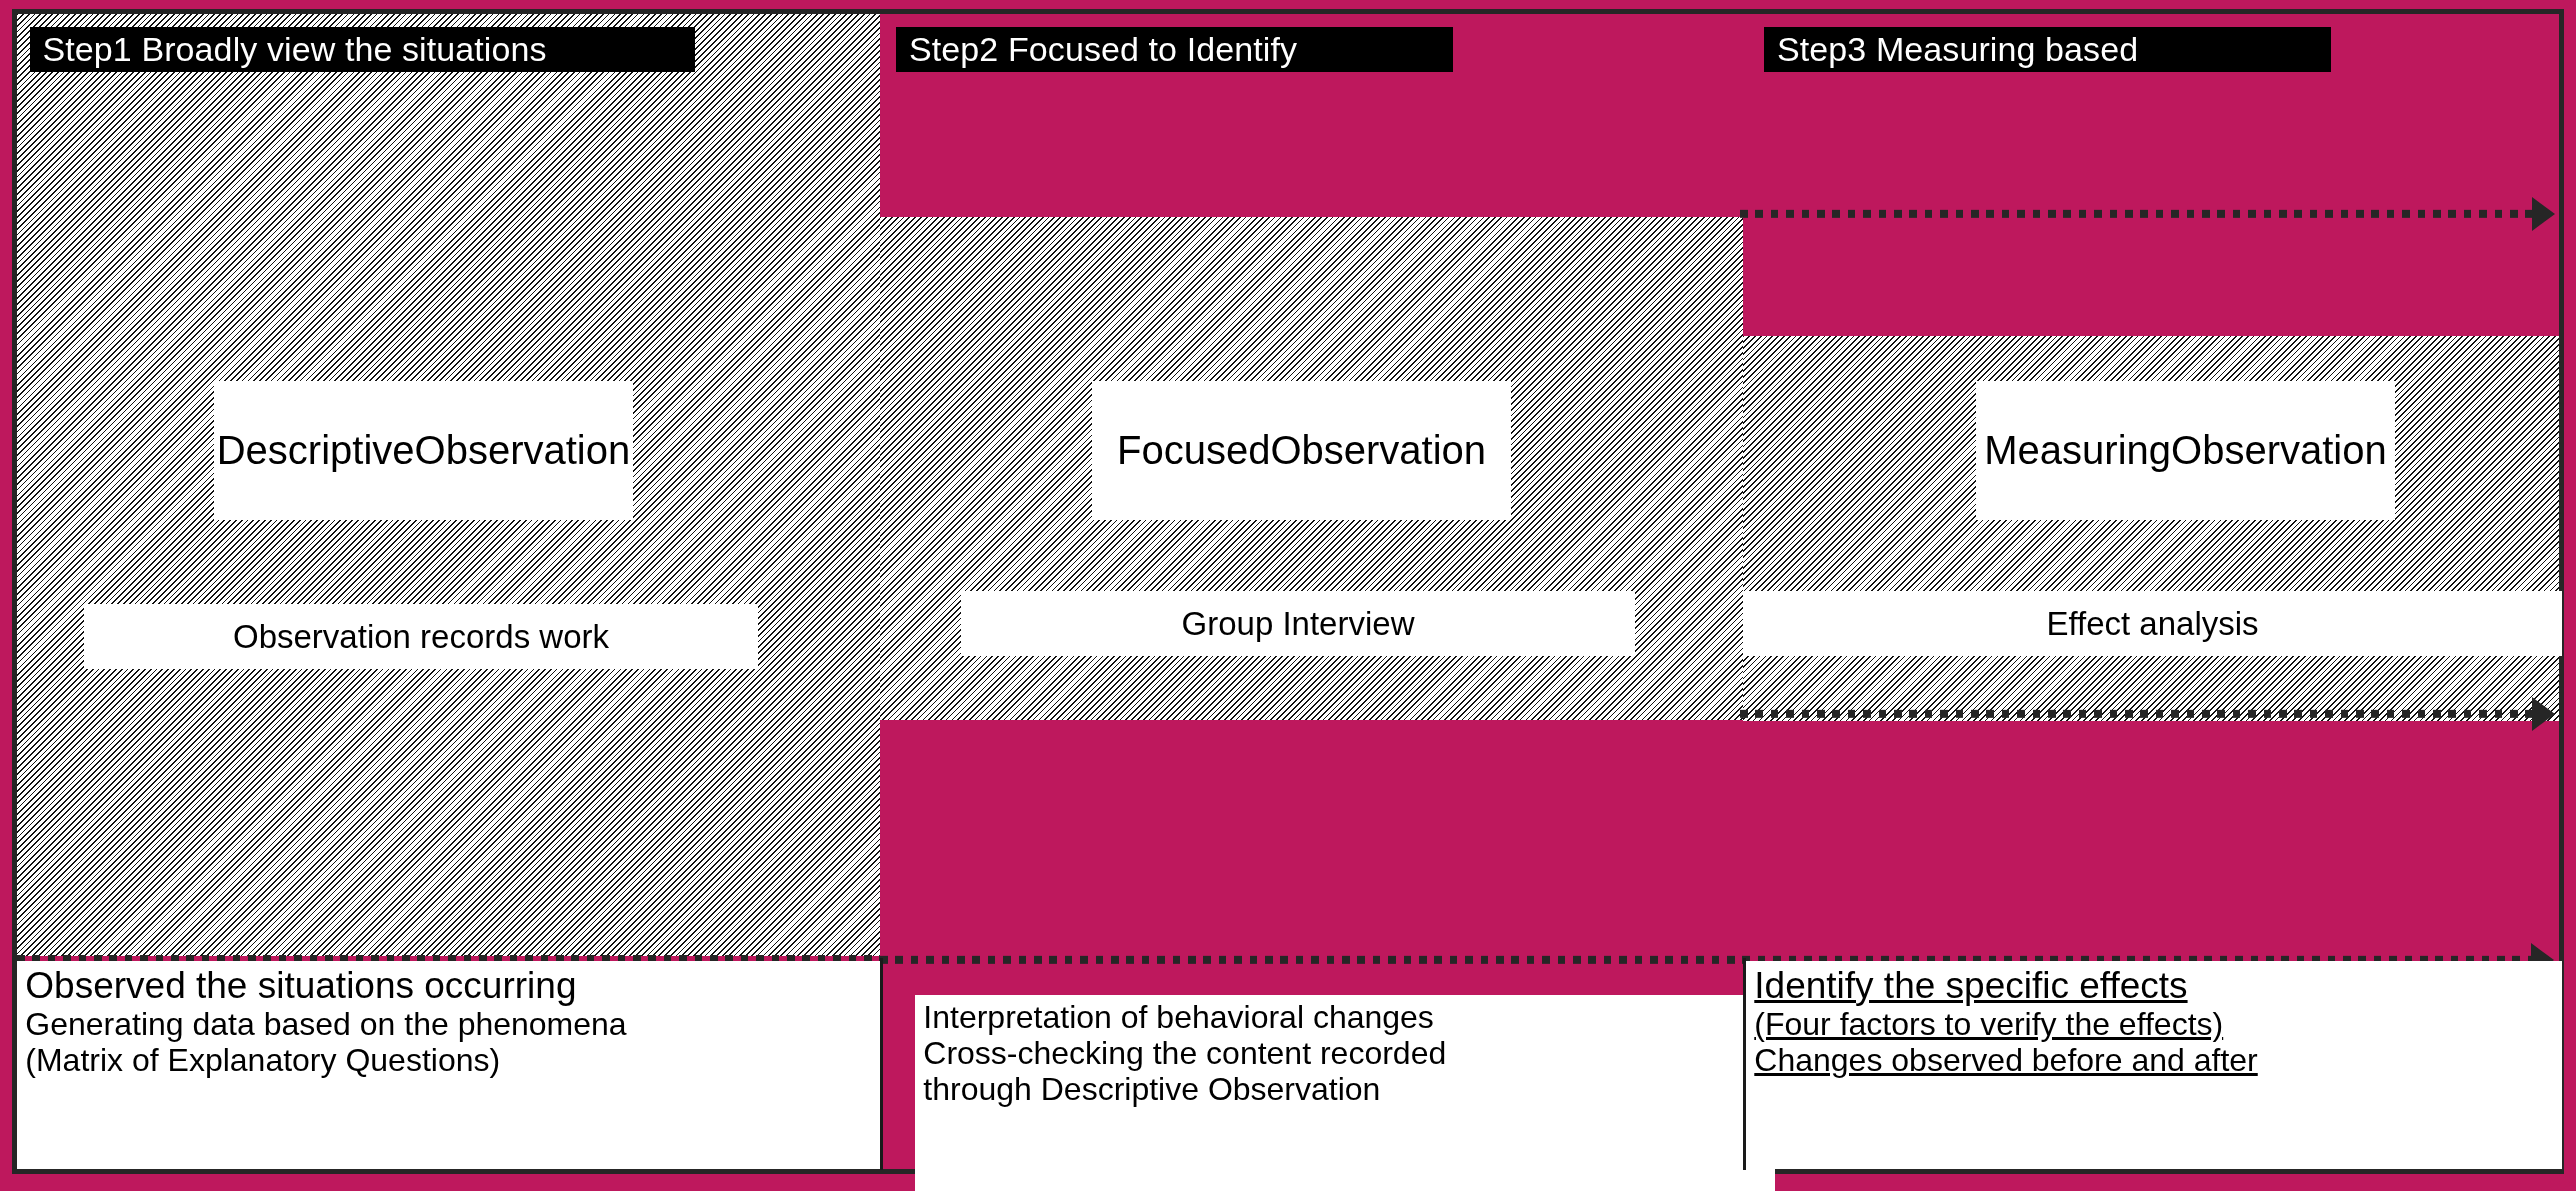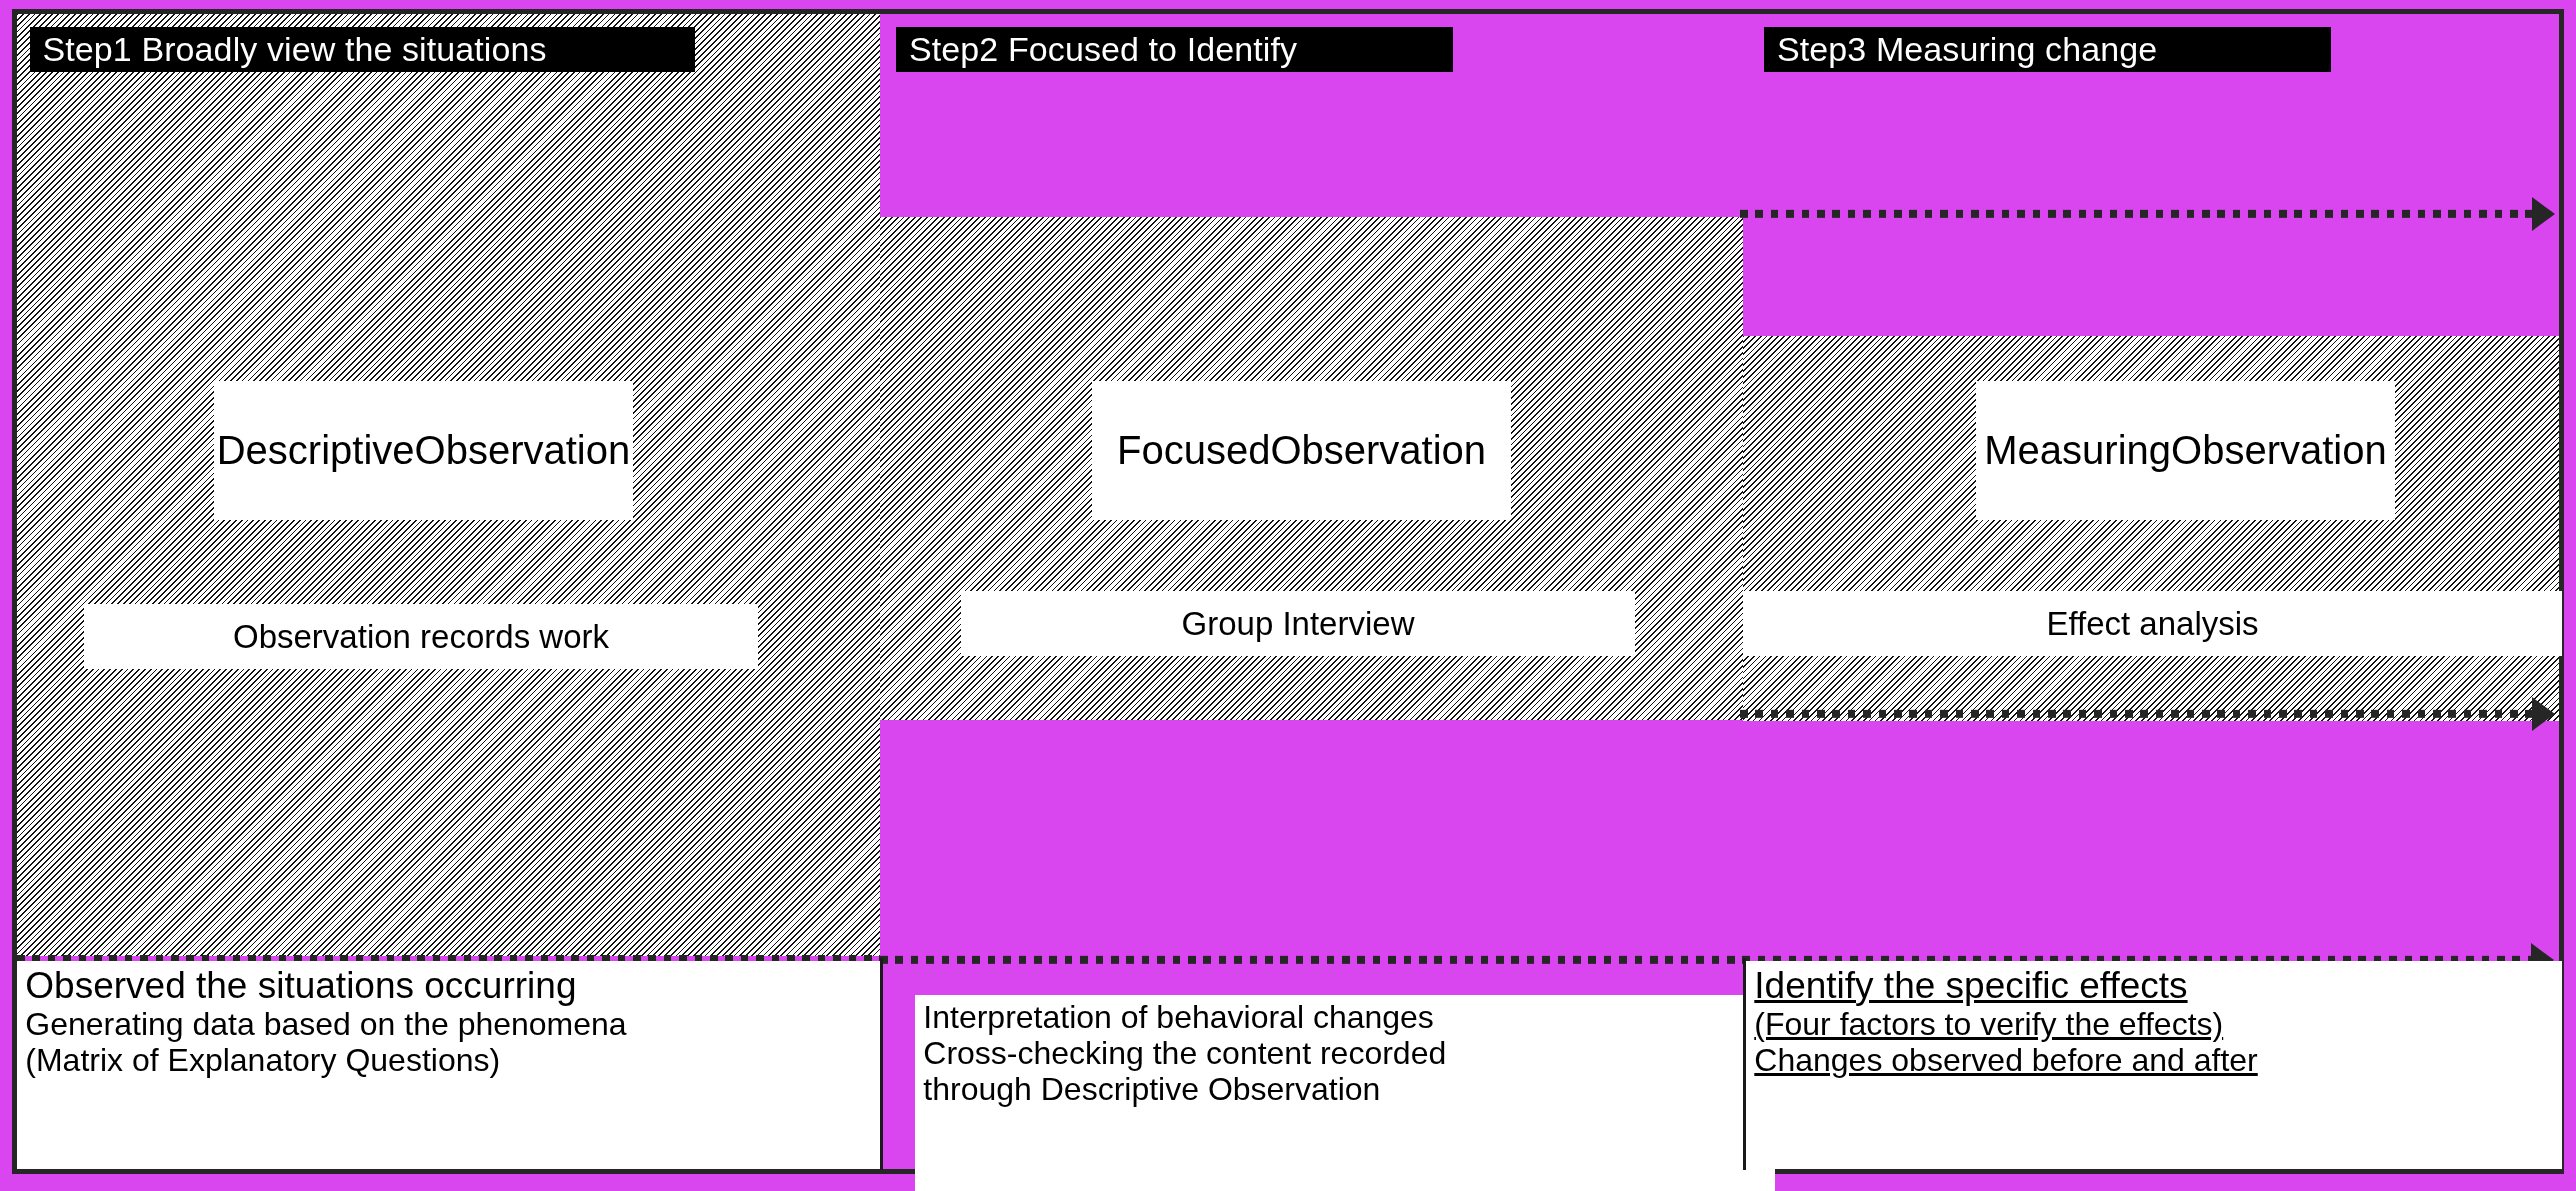--- a/index.html
+++ b/index.html
@@ -9,21 +9,21 @@
   }
   body {
     font-family: "Liberation Sans", sans-serif;
     -webkit-font-smoothing: antialiased;
   }
 
   #canvas {
     position: relative;
     width: 2576px;
     height: 1191px;
-    background: #d946ef;
+    background: #be185d;
     overflow: hidden;
   }
 
   
   #frame {
     position: absolute;
     left: 11.8px;
     top: 8.9px;
     width: 2552px;
     height: 1165px;
@@ -175,21 +175,21 @@
 
   <div class="step-chip" style="left:29.5px; top:26.6px; width:665px; height:45px;">
     <span>Step1 Broadly view the situations</span>
   </div>
 
   <div class="step-chip" style="left:896px; top:26.6px; width:557px; height:45px;">
     <span>Step2 Focused to Identify</span>
   </div>
 
   <div class="step-chip" style="left:1764px; top:26.6px; width:567px; height:45px;">
-    <span>Step3 Measuring change</span>
+    <span>Step3 Measuring based</span>
   </div>
 
   <div class="arrow-row" style="left:1740px; top:207px; width:824px;">
     <div class="arrow-line" style="width:795px;"></div>
     <div class="arrow-head" style="left:792px;"></div>
   </div>
 
   <div class="obs-card" style="left:214px; top:381px; width:419px; height:139px;">
     <span>Descriptive</span>
     <span>Observation</span>

